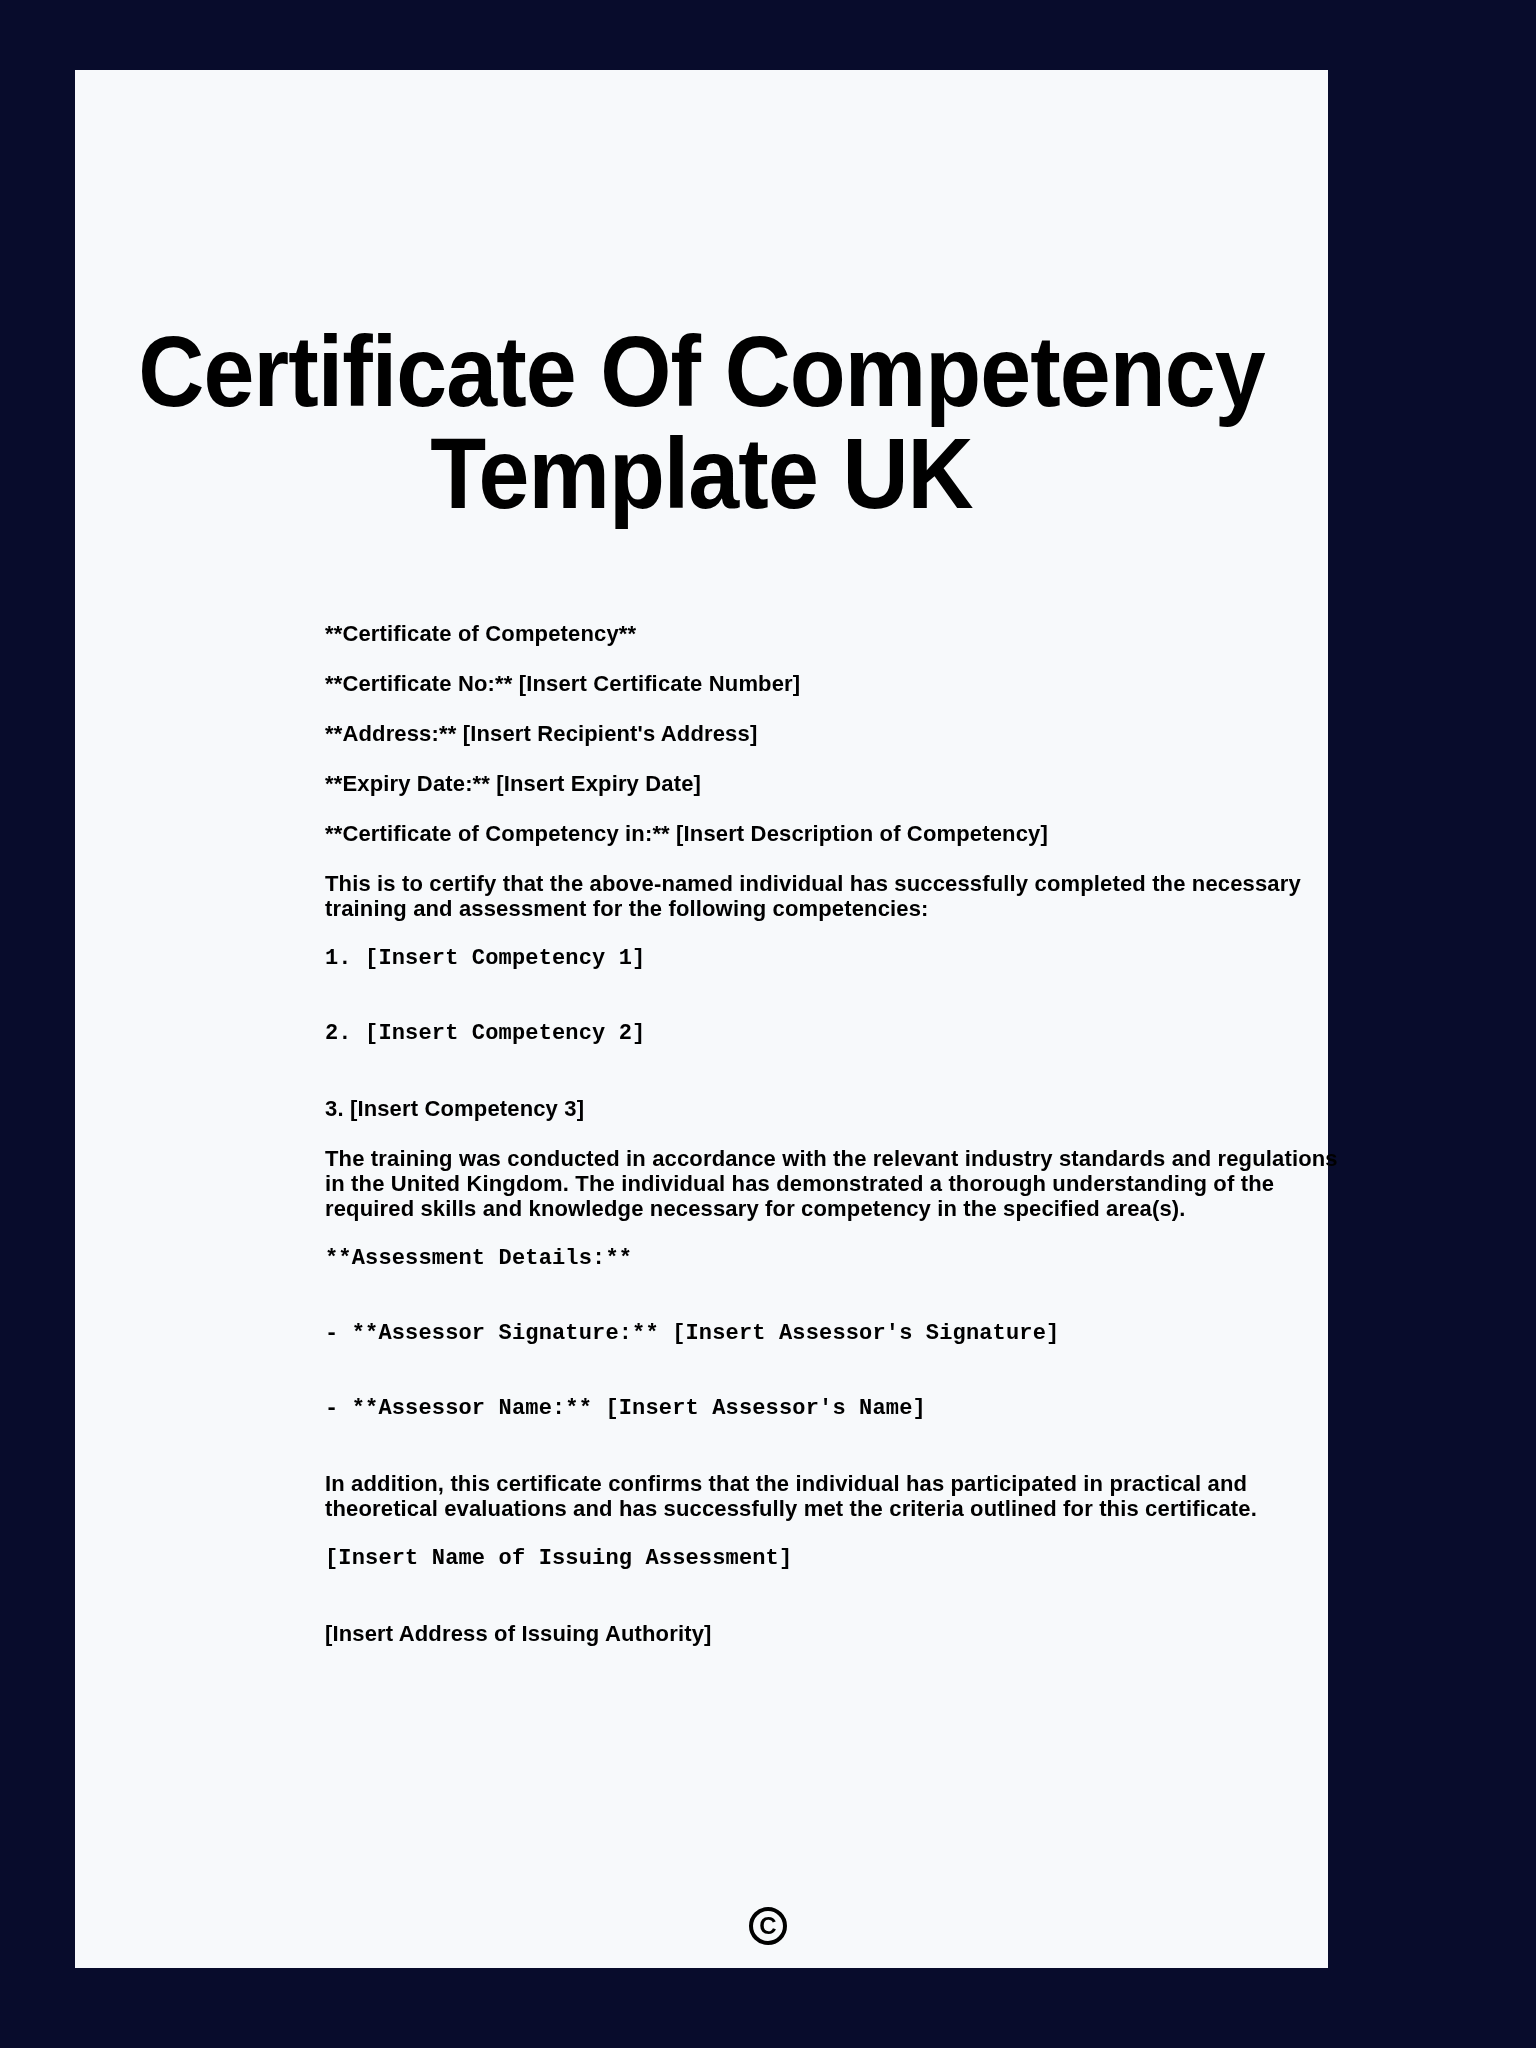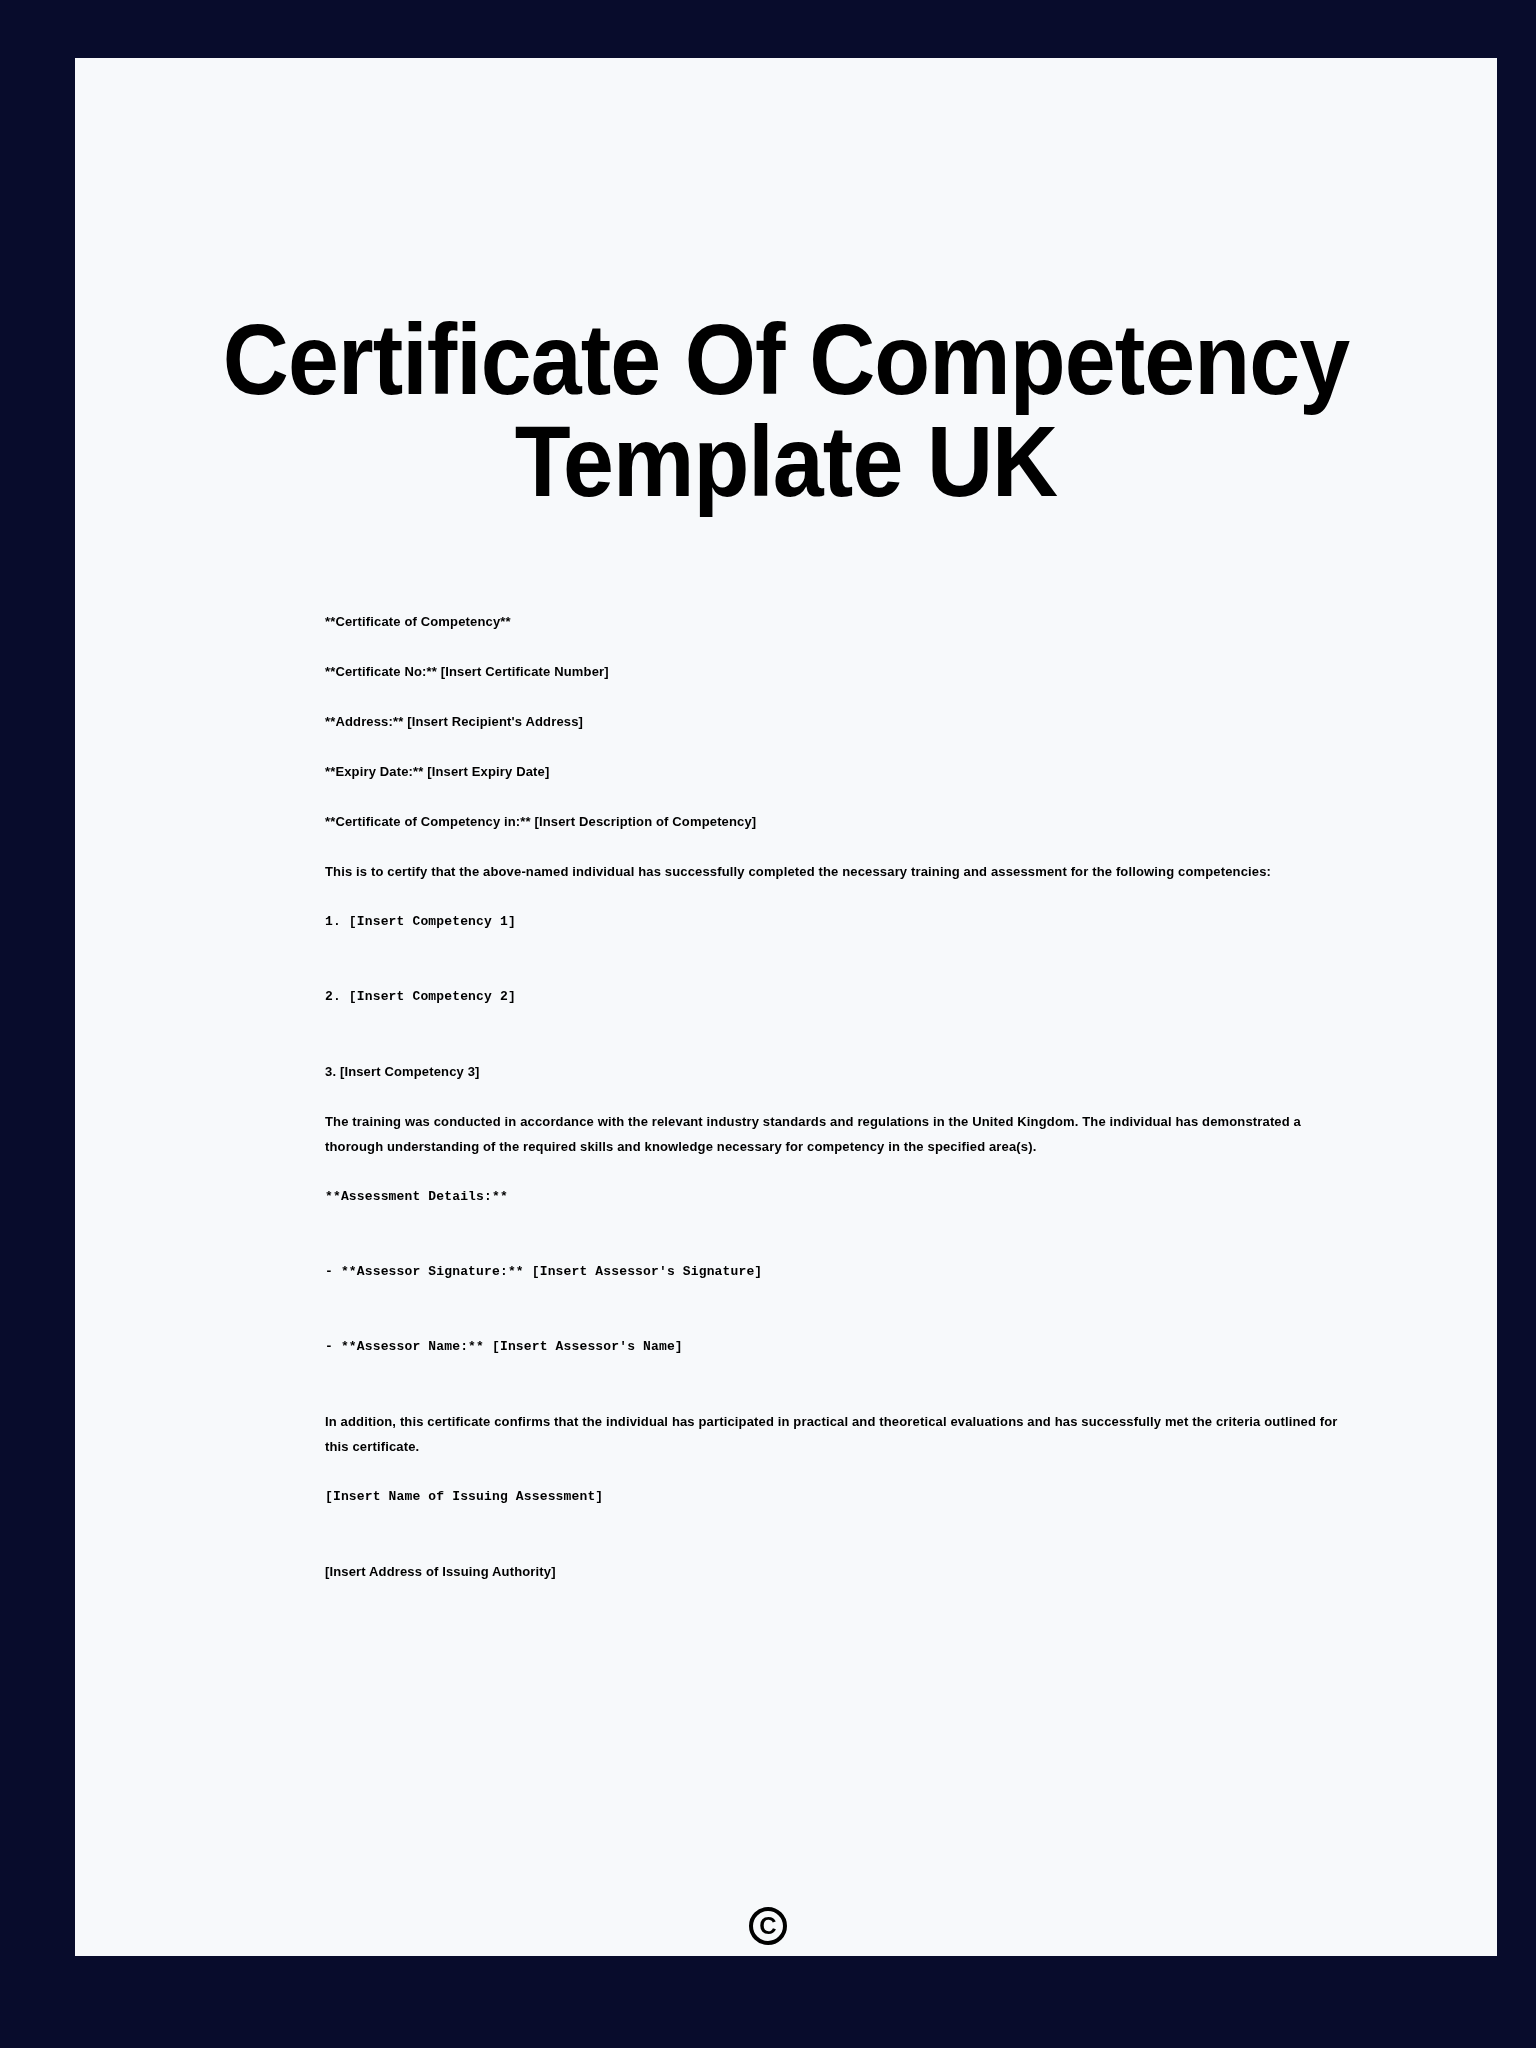--- a/index.html
+++ b/index.html
@@ -10,22 +10,22 @@
       width: 1536px;
       height: 2048px;
       background: #080c2c;
       position: relative;
       overflow: hidden;
       font-family: "Liberation Sans", sans-serif;
     }
     .paper {
       position: absolute;
       left: 75px;
-      top: 58px;
-      width: 1422px;
+      top: 70px;
+      width: 1253px;
       height: 1898px;
       background: #f7f9fb;
     }
     .title {
       position: absolute;
       left: 0;
       top: 250px;
       width: 100%;
       margin: 0;
       text-align: center;
@@ -41,21 +41,21 @@
     .title span {
       display: block;
     }
     .body {
       position: absolute;
       left: 250px;
       top: 551px;
       width: 1015px;
       font-family: "Liberation Sans", sans-serif;
       font-weight: bold;
-      font-size: 13px;
+      font-size: 22px;
       line-height: 25px;
       color: #000;
       letter-spacing: 0.15px;
     }
     .body p {
       margin: 0 0 25px 0;
     }
     .body p.spaced {
       margin-bottom: 50px;
       font-family: Liberation Mono, monospace;

